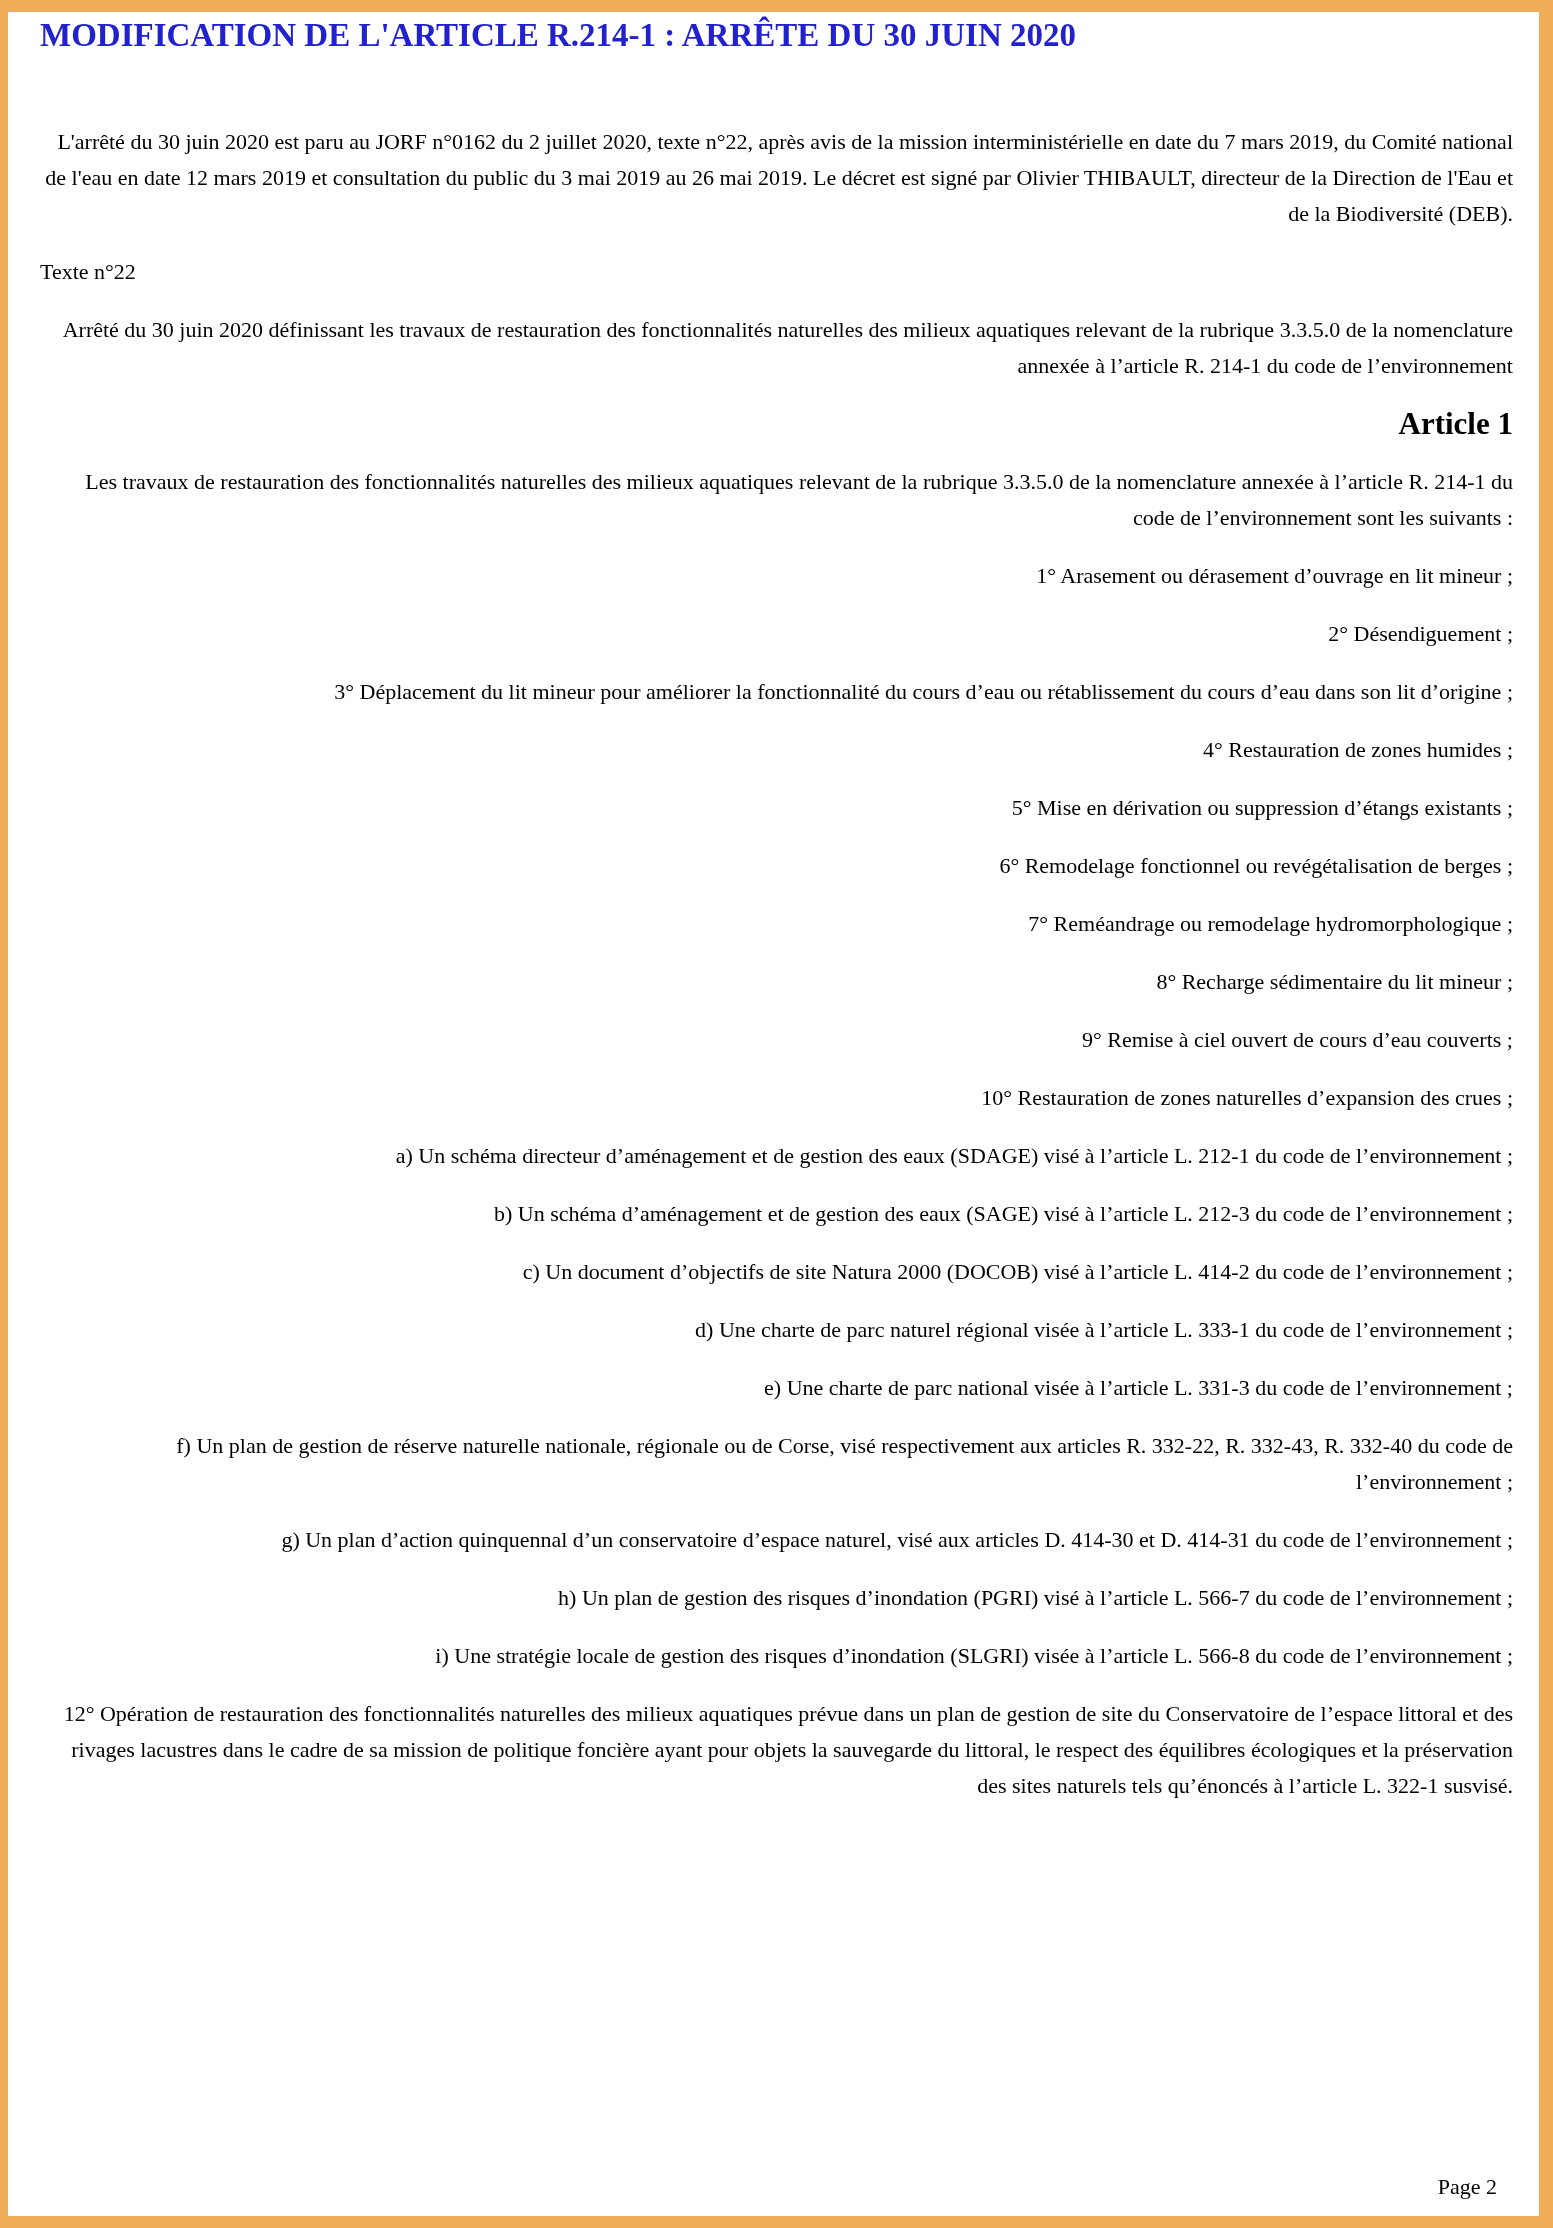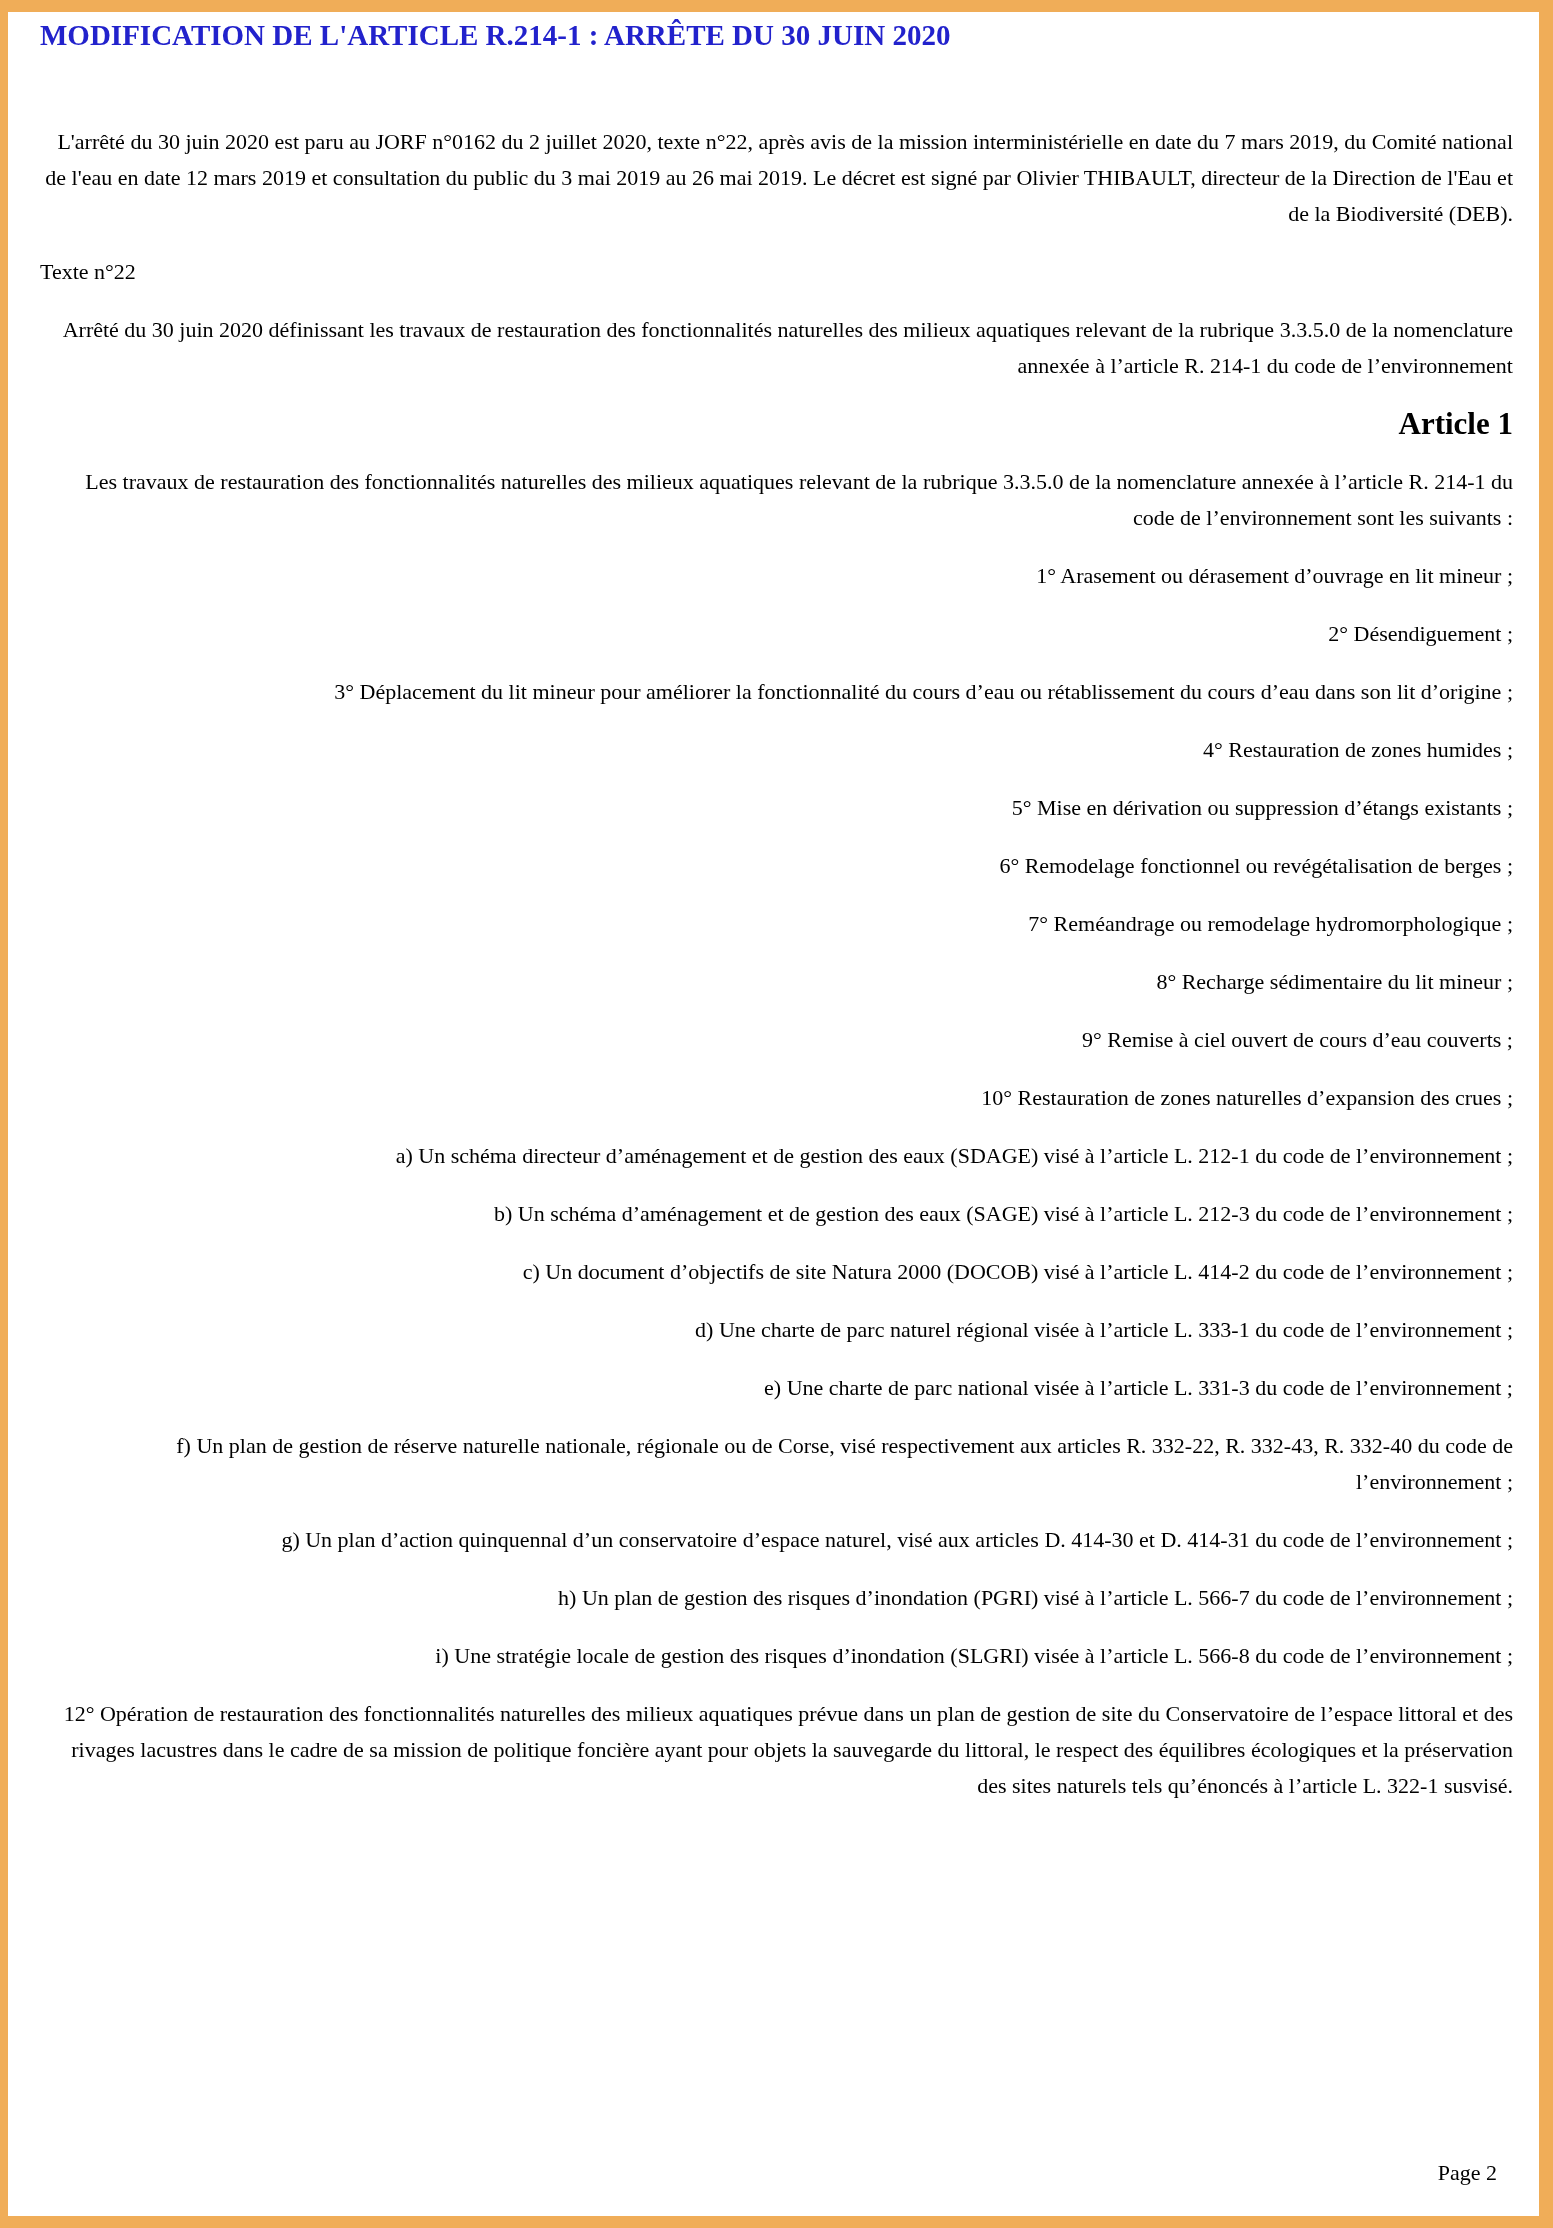--- a/index.html
+++ b/index.html
@@ -13,34 +13,33 @@
     border-width: 12px 14px 12px 8px;
     padding: 4px 26px 14px 32px;
     display: flex;
     flex-direction: column;
     font-family: "Liberation Serif", "DejaVu Serif", serif;
     font-size: 22px;
     line-height: 36px;
     color: #000000;
   }
   .title {
-    font-size: 29px;
+    font-size: 33px;
     line-height: 34px;
     font-weight: bold;
     color: #2222cc;
     margin: 2px 0 0 0;
   }
   p { margin: 22px 0 0 0; text-align: right; }
   .intro { margin-top: 72px; }
   .center { text-align: left; }
   .bold { font-weight: normal; }
   .article-heading { font-weight: bold; font-size: 31px; }
   .footer {
     margin-top: auto;
-    margin-bottom: 14px;
     padding-right: 16px;
     text-align: right;
     line-height: 30px;
   }
 </style>
 </head>
 <body>
 
 <div class="page">
   <h1 class="title">MODIFICATION DE L'ARTICLE R.214-1 : ARRÊTE DU 30 JUIN 2020</h1>

